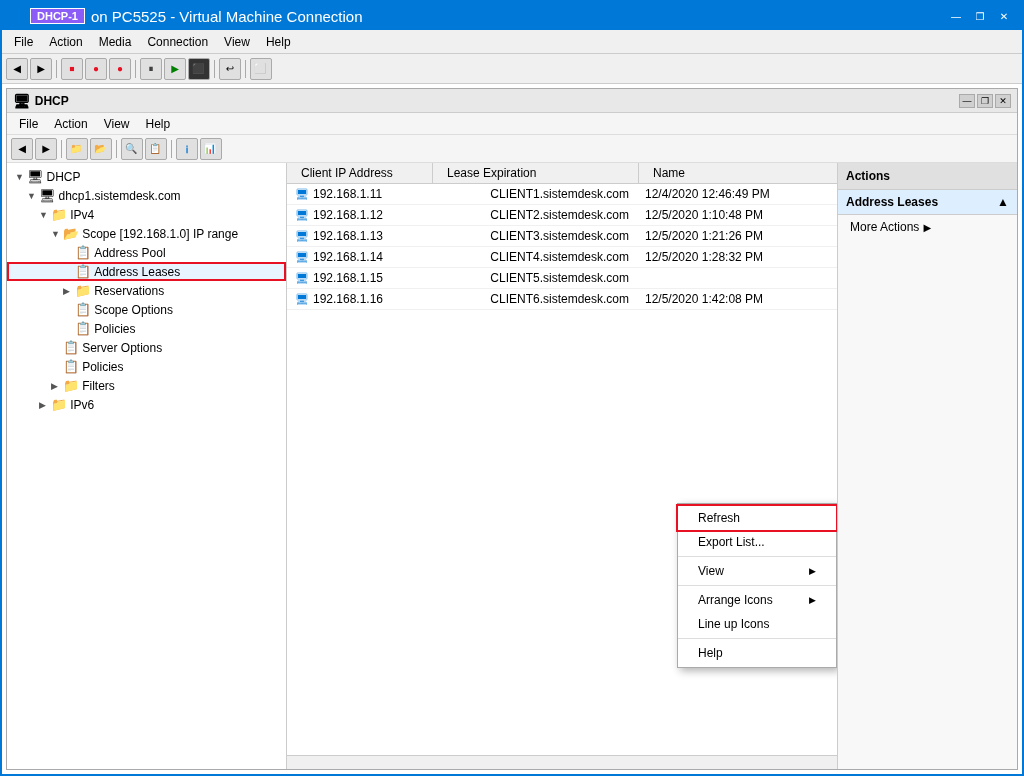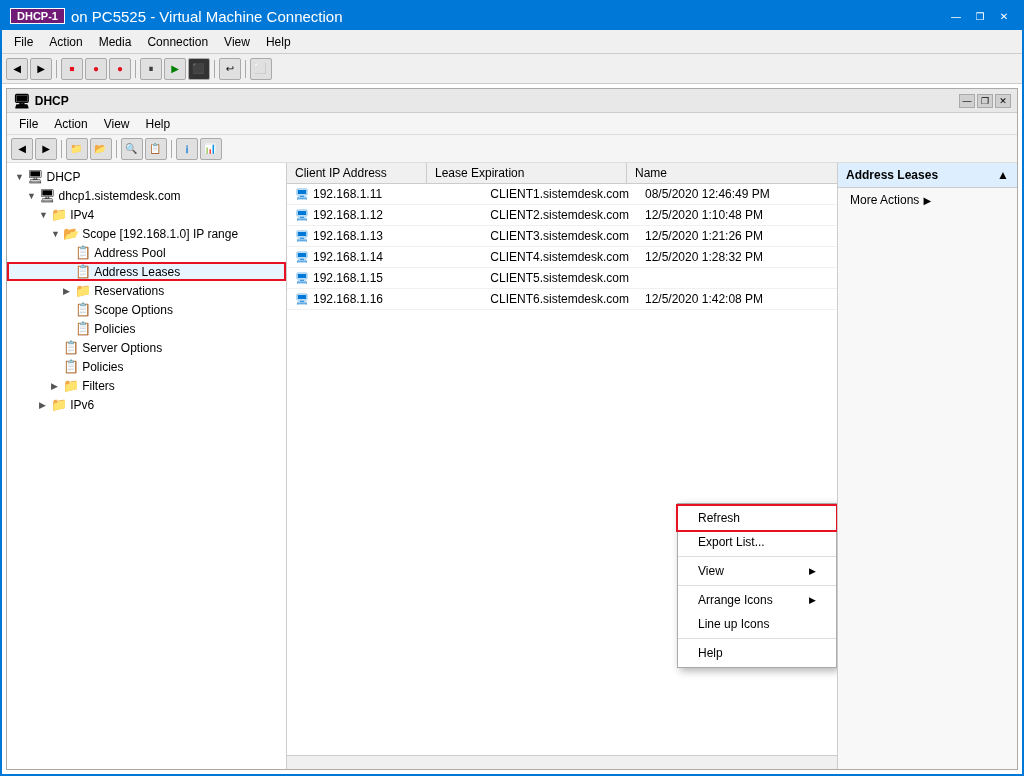--- a/index.html
+++ b/index.html
@@ -3,21 +3,21 @@
   <meta charset="utf-8">
   <style>
     * { margin: 0; padding: 0; box-sizing: border-box; }
     body { font-family: 'Segoe UI', Tahoma, sans-serif; font-size: 12px; background: #f0f0f0; width: 1024px; height: 776px; overflow: hidden; }
 
     
     .vm-window { width: 1024px; height: 776px; background: #fff; border: 2px solid #0078d7; display: flex; flex-direction: column; }
     .vm-titlebar { background: #0078d7; color: #fff; height: 28px; display: flex; align-items: center; justify-content: space-between; padding: 0 8px; font-size: 12px; }
     .vm-titlebar-left { display: flex; align-items: center; gap: 6px; }
     .vm-titlebar-title { font-size: 15px; }
-    .vm-titlebar-badge { background: #701a75; color: #fff; padding: 1px 6px; font-size: 11px; font-weight: bold; border: 1px solid #fff; }
+    .vm-titlebar-badge { background: #8b5cf6; color: #fff; padding: 1px 6px; font-size: 11px; font-weight: bold; border: 1px solid #fff; margin-left: 20px; }
     .vm-titlebar-controls { display: flex; gap: 4px; }
     .vm-titlebar-controls span { display: inline-flex; align-items: center; justify-content: center; width: 20px; height: 16px; font-size: 10px; color: #fff; cursor: pointer; }
 
     
     .vm-menubar { background: #f0f0f0; height: 24px; display: flex; align-items: center; border-bottom: 1px solid #ccc; padding: 0 4px; }
     .vm-menubar span { padding: 2px 8px; font-size: 12px; cursor: pointer; }
 
     
     .vm-toolbar { background: #f0f0f0; height: 30px; display: flex; align-items: center; padding: 0 4px; border-bottom: 1px solid #ccc; gap: 2px; }
     .toolbar-btn { width: 22px; height: 22px; background: #e0e0e0; border: 1px solid #aaa; display: inline-flex; align-items: center; justify-content: center; font-size: 10px; cursor: pointer; border-radius: 2px; }
@@ -49,21 +49,21 @@
     .tree-indent-5 { padding-left: 56px; }
     .tree-arrow { width: 12px; font-size: 9px; color: #555; flex-shrink: 0; }
     .tree-icon { font-size: 13px; margin-right: 3px; }
     .tree-label { font-size: 12px; }
     .selected-box { outline: 2px solid #e81123; outline-offset: -2px; }
 
     
     .content-pane { flex: 1; overflow: hidden; display: flex; flex-direction: column; position: relative; }
     .content-list { flex: 1; overflow: auto; }
     .list-header { display: flex; background: #f0f0f0; border-bottom: 1px solid #ccc; position: sticky; top: 0; }
-    .list-header-col { padding: 3px 8px; font-size: 12px; border-right: 1px solid #ccc; flex-shrink: 0; font-weight: normal; cursor: pointer; }
+    .list-header-col { padding: 3px 8px; font-size: 12px; border-right: 1px solid #ccc; flex-shrink: 0; font-weight: normal; cursor: pointer; margin-left: 6px; }
     .list-row { display: flex; align-items: center; border-bottom: 1px solid #f0f0f0; }
     .list-cell { padding: 3px 8px; font-size: 12px; flex-shrink: 0; overflow: hidden; text-overflow: ellipsis; white-space: nowrap; }
     .list-cell-ip { width: 130px; display: flex; align-items: center; gap: 4px; }
     .list-cell-name { width: 220px; text-align: right; }
     .list-cell-expiry { width: 200px; }
     .ip-icon { font-size: 11px; color: #0078d7; }
 
     
     .actions-pane { width: 180px; border-left: 1px solid #ccc; background: #f8f8f8; font-size: 12px; }
     .actions-title { background: #e0e0e0; padding: 6px 8px; font-weight: bold; font-size: 12px; border-bottom: 1px solid #ccc; }
@@ -248,21 +248,21 @@
           <div class="list-header">
             <div class="list-header-col" style="width:140px;">Client IP Address</div>
             <div class="list-header-col" style="width:200px;">Lease Expiration</div>
             <div class="list-header-col" style="width:220px;">Name</div>
 
           </div>
 
           <div class="list-row">
             <div class="list-cell list-cell-ip"><span class="ip-icon">🖥</span>192.168.1.11</div>
             <div class="list-cell list-cell-name">CLIENT1.sistemdesk.com</div>
-            <div class="list-cell list-cell-expiry">08/5/2020 12:46:49 PM</div>
+            <div class="list-cell list-cell-expiry">12/4/2020 12:46:49 PM</div>
 
           </div>
           <div class="list-row">
             <div class="list-cell list-cell-ip"><span class="ip-icon">🖥</span>192.168.1.12</div>
             <div class="list-cell list-cell-name">CLIENT2.sistemdesk.com</div>
             <div class="list-cell list-cell-expiry">12/5/2020 1:10:48 PM</div>
 
           </div>
           <div class="list-row">
             <div class="list-cell list-cell-ip"><span class="ip-icon">🖥</span>192.168.1.13</div>
@@ -313,20 +313,21 @@
           <div class="context-menu-sep"></div>
           <div class="context-menu-item">
             <span>Help</span>
           </div>
         </div>
 
         <div class="scrollbar-h"></div>
       </div>
 
       <div class="actions-pane">
+        <div class="actions-title">Actions</div>
         <div class="actions-section-header">
           <span>Address Leases</span>
           <span>▲</span>
         </div>
         <div class="actions-item">
           <span>More Actions</span>
           <span class="actions-arrow">▶</span>
         </div>
       </div>
 

